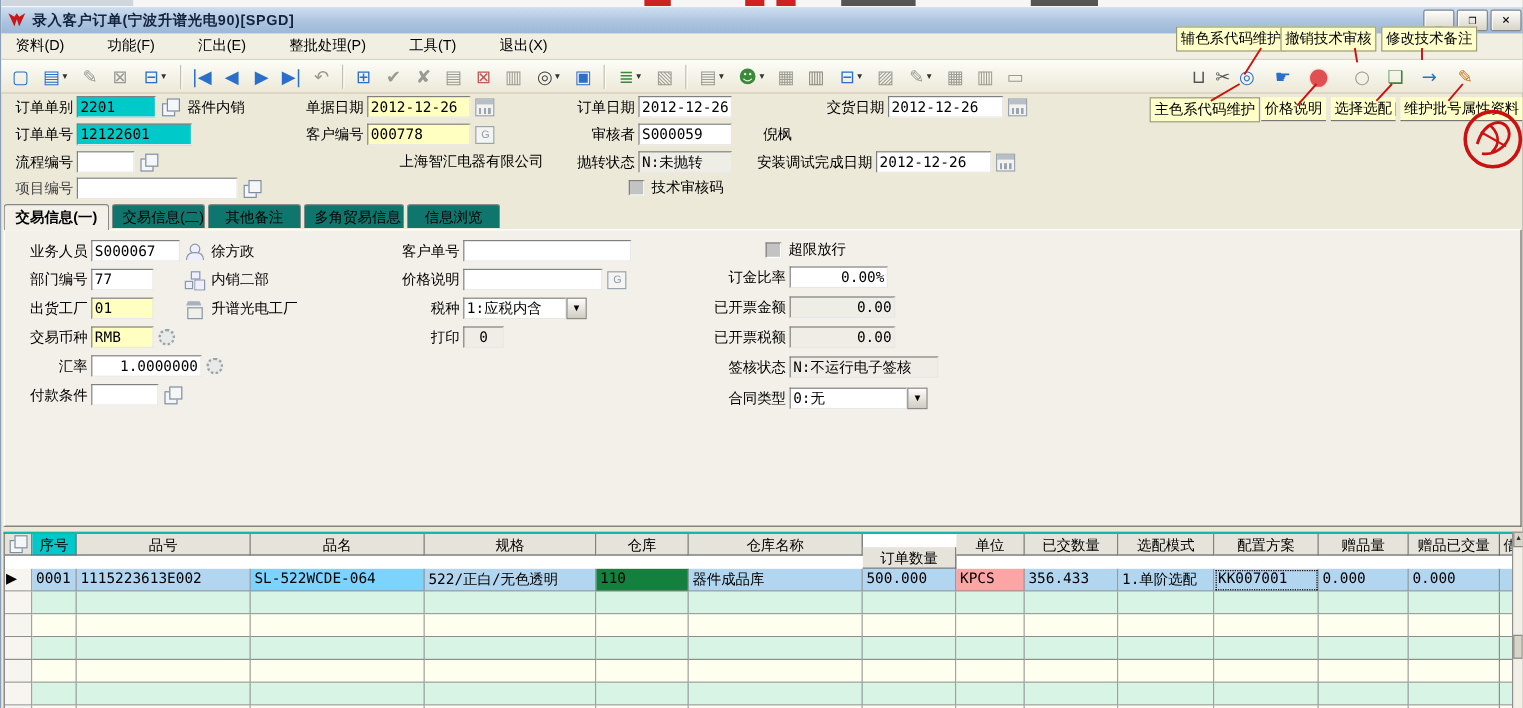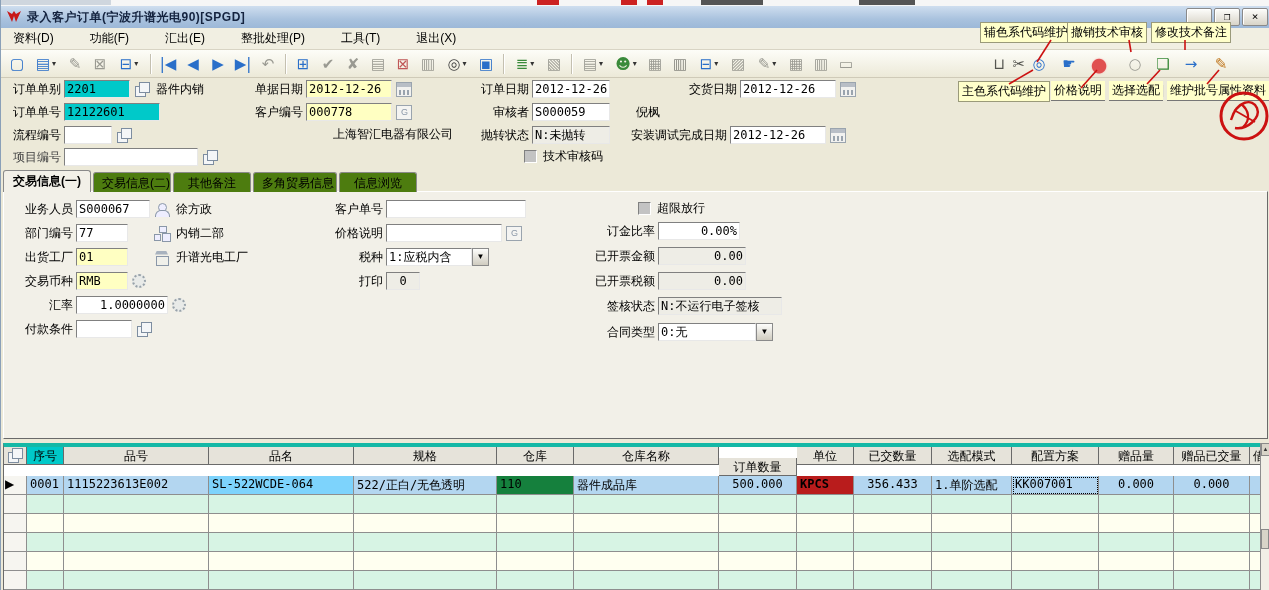--- a/index.html
+++ b/index.html
@@ -71,37 +71,37 @@
   .mi-person::after{content:"";position:absolute;left:1px;top:8px;width:13px;height:6px;border:1px solid #8a97a8;border-bottom:none;border-radius:6px 6px 0 0;background:#eef;}
   .mi-org::before{content:"";position:absolute;left:5px;top:0;width:6px;height:5px;border:1px solid #8a97a8;background:#eef;}
   .mi-org::after{content:"";position:absolute;left:0px;top:8px;width:5px;height:5px;border:1px solid #8a97a8;background:#eef;
     box-shadow:9px 0 0 #eef,9px 0 0 0 #eef,9px 0 #eef,9px 0 0 1px #8a97a8;}
   .mi-factory::before{content:"";position:absolute;left:2px;top:6px;width:11px;height:8px;border:1px solid #8a97a8;background:#f0f0ea;}
   .mi-factory::after{content:"";position:absolute;left:1px;top:1px;width:13px;height:4px;background:#a8b2be;clip-path:polygon(0 100%,100% 100%,85% 0,15% 0);}
   .mi-gear{border:2px dotted #98a2aa;border-radius:50%;width:14px;height:14px;background:#e8eae8;}
   .mi-tag{border:1px solid #9aa4ae;background:#f4f4f2;}
   .mi-tag::after{content:"G";position:absolute;left:4px;top:1px;font-size:9px;color:#8a97a8;}
   
-  .tabs{position:absolute;left:2px;top:170px;height:22px;display:flex;align-items:flex-end;z-index:2;}
-  .tab{height:20px;padding:2px 8px 0 8px;margin-right:2px;background:#4d7c0f;
+  .tabs{position:absolute;left:2px;top:170px;height:22px;display:flex;align-items:flex-start;z-index:2;}
+  .tab{height:20px;padding:2px 8px 0 8px;margin-right:2px;background:#0f766e;
     border:1px solid #8a8a8a;border-bottom:none;border-radius:3px 3px 0 0;text-align:center;white-space:nowrap;}
   .tab.active{background:#f2f0e8;font-weight:bold;height:22px;position:relative;z-index:3;}
   .tabpanel{position:absolute;left:2px;top:191px;width:1265px;height:248px;background:#f2f0e8;
     border:1px solid;border-color:#fff #6a6a6a #6a6a6a #fff;}
   
   .grid{position:absolute;left:2px;top:443px;width:1258px;height:147px;background:#fff;
-    border-top:4px solid #14b8a6;border-left:1px solid #6a6a6a;overflow:hidden;}
+    border-top:2px solid #14b8a6;border-left:1px solid #6a6a6a;overflow:hidden;}
   .trow{display:flex;}
   .tcell{border-right:1px solid #8e8e8e;border-bottom:1px solid #8e8e8e;height:19px;
     padding:1px 3px;font-family:"DejaVu Sans Mono","Liberation Mono",monospace;font-size:12px;
     white-space:nowrap;overflow:hidden;flex:none;}
   .thead .tcell{height:18px;background:#e6e3da;border-right:1px solid #6a6a6a;border-bottom:1px solid #6a6a6a;
     text-align:center;font-family:"Liberation Sans","DejaVu Sans",sans-serif;padding-top:1px;}
   .thead .tcell.cyan{background:#00c9c9;}
-  .tcell.rt{text-align:center;}
+  .tcell.rt{text-align:left;}
   .tcell.ind{background:#f6f5f0;}
   .focus-cell{outline:1px dotted #000;outline-offset:-2px;}
   .vscroll{position:absolute;right:0px;top:443px;width:9px;height:147px;background:#f1efe6;border-left:1px solid #8e8e8e;}
   .vs-btn{width:9px;height:13px;background:#d8d4c8;border:1px solid #8a8a8a;font-size:6px;text-align:center;line-height:11px;color:#333;}
   .vs-thumb{position:absolute;left:0;top:86px;width:8px;height:20px;background:#d8d4c8;border:1px solid #8a8a8a;}
   
   .anno{position:absolute;left:0;top:0;width:1269px;height:590px;pointer-events:none;z-index:40;}
   .company{position:absolute;white-space:nowrap;}
 </style>
 </head>
@@ -461,21 +461,21 @@
       </div>
       <div class="trow">
         <div class="tcell" style="width: 23px; background: rgb(246, 245, 240); font-family: &quot;Liberation Sans&quot;, sans-serif; padding: 1px;">▶</div>
         <div class="tcell" style="width: 37px; background: rgb(179, 214, 240);">0001</div>
         <div class="tcell" style="width: 145px; background: rgb(179, 214, 240);">1115223613E002</div>
         <div class="tcell" style="width: 145px; background: #7dd3fc;">SL-522WCDE-064</div>
         <div class="tcell" style="width: 143px; background: rgb(179, 214, 240);">522/正白/无色透明</div>
         <div class="tcell" style="width: 77px; background: #15803d;">110</div>
         <div class="tcell" style="width: 145px; background: rgb(179, 214, 240);">器件成品库</div>
         <div class="tcell rt" style="width: 78px; background: rgb(179, 214, 240);">500.000</div>
-        <div class="tcell" style="width: 57px; background: #b91c1c; font-weight: bold;">KPCS</div>
+        <div class="tcell" style="width: 57px; background: #fca5a5;">KPCS</div>
         <div class="tcell rt" style="width: 78px; background: rgb(179, 214, 240);">356.433</div>
         <div class="tcell" style="width: 80px; background: rgb(179, 214, 240);">1.单阶选配</div>
         <div class="tcell focus-cell" style="width: 87px; background: rgb(179, 214, 240);">KK007001</div>
         <div class="tcell rt" style="width: 75px; background: rgb(179, 214, 240);">0.000</div>
         <div class="tcell rt" style="width: 76px; background: rgb(179, 214, 240);">0.000</div>
         <div class="tcell" style="width: 12px; background: rgb(179, 214, 240);"></div>
       </div>
       <div class="trow">
         <div class="tcell ind" style="width: 23px;"></div>
         <div class="tcell" style="width: 37px; background: rgb(215, 244, 228);"></div>

